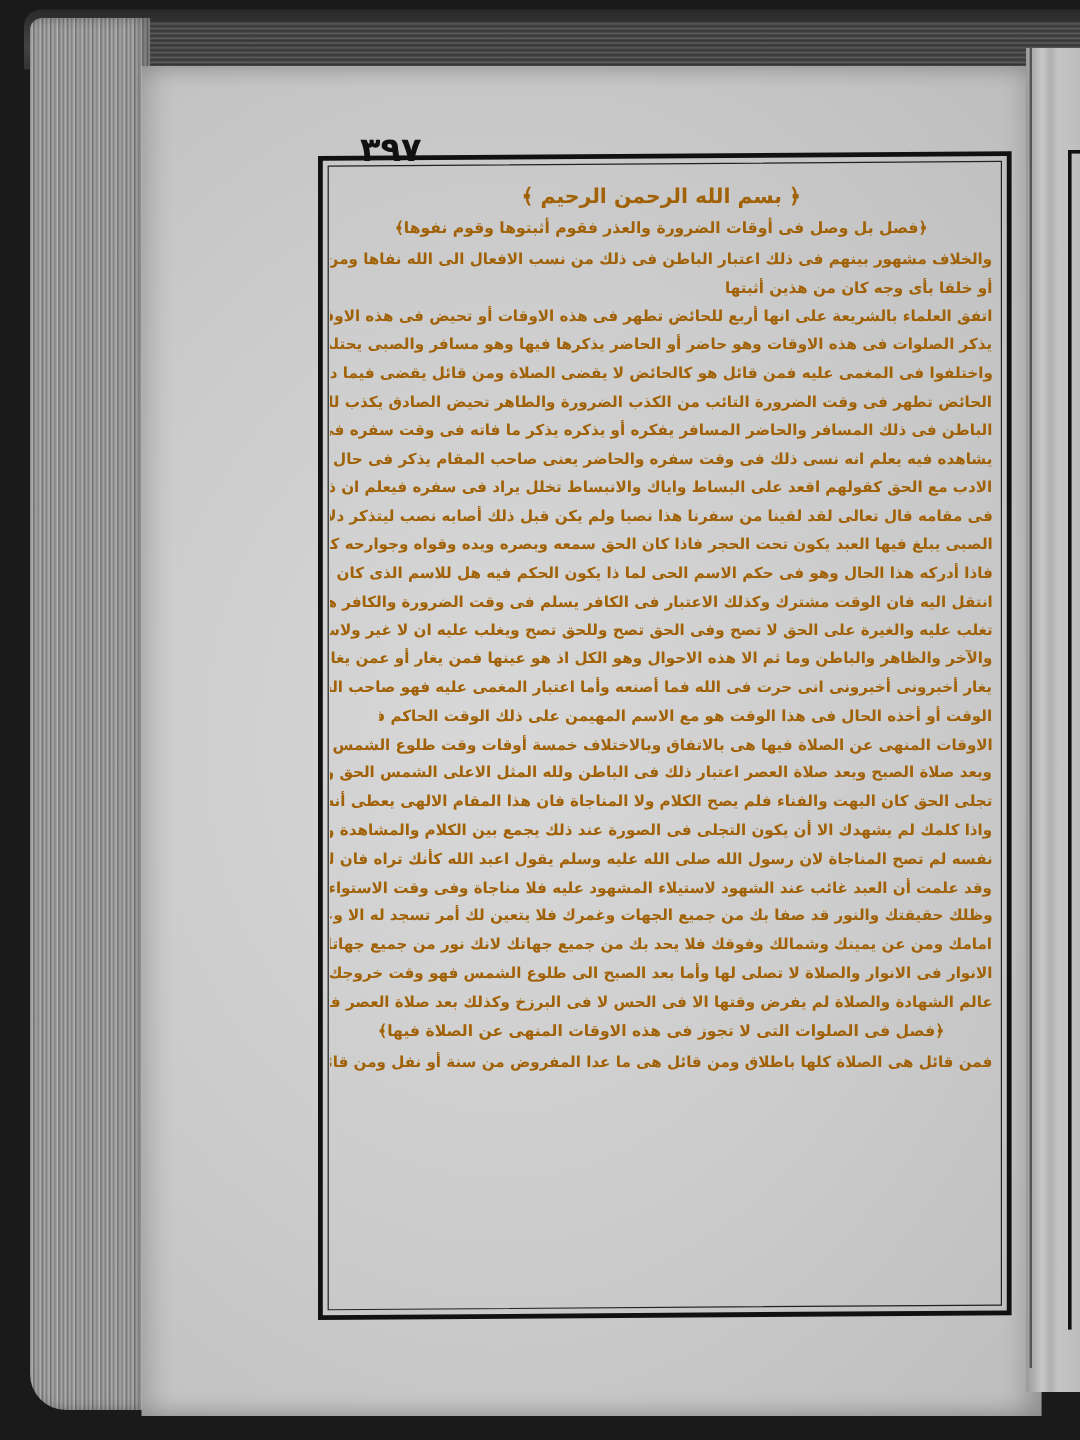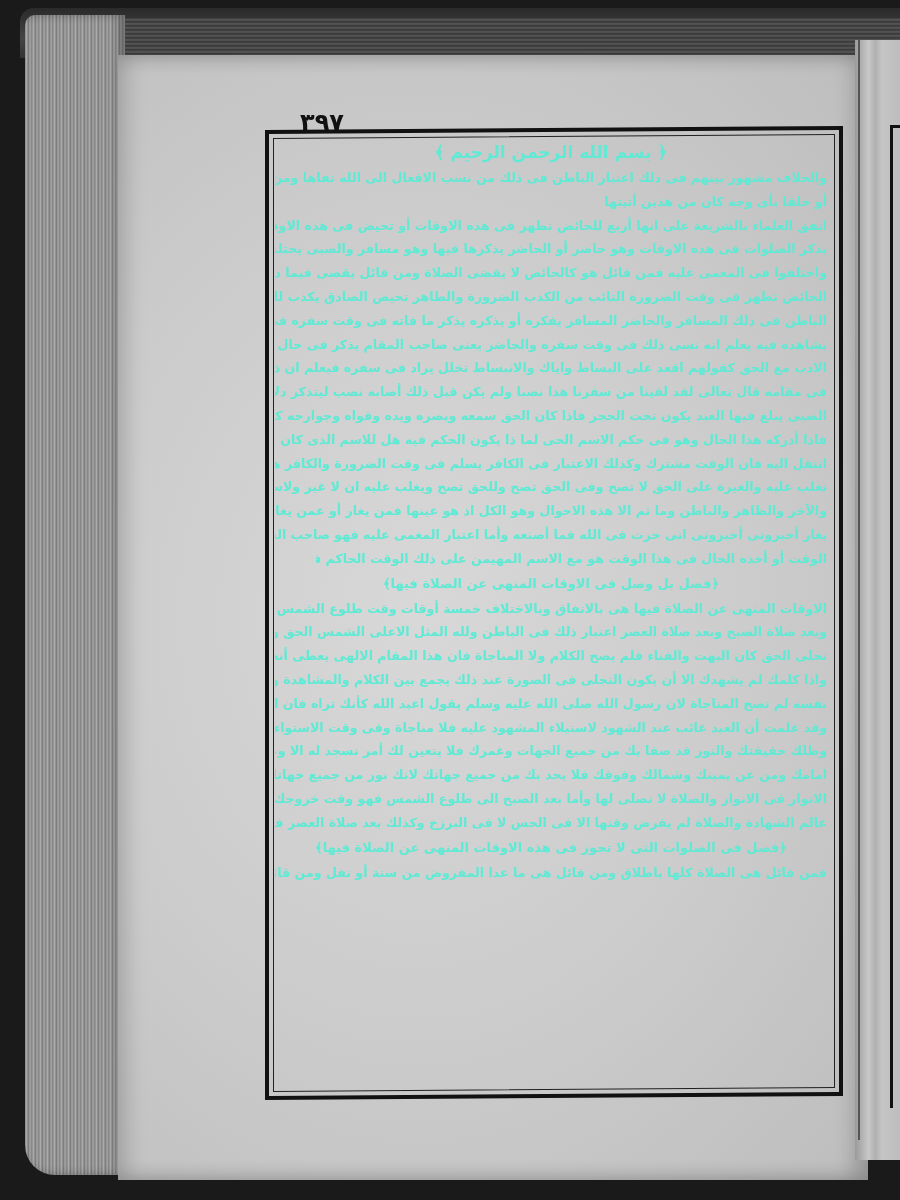--- a/index.html
+++ b/index.html
@@ -43,36 +43,36 @@
     position:absolute; left:858px; top:40px; width:2px; height:1100px; background:#555;
   }
   .next-frame {
     position:absolute; left:890px; top:125px; width:20px; height:980px;
     border-left:3px solid #111; border-top:3px solid #111;
   }
   
   .page-number {
     position:absolute; left:300px; top:108px;
     font-family:"DejaVu Sans", sans-serif; font-weight:bold;
-    font-size:24px; color:#111; letter-spacing:1px;text-align:right;
+    font-size:28px; color:#111; letter-spacing:1px;text-align:right;
   }
   
   .frame {
     position:absolute; left:265px; top:128px; width:570px; height:962px;
     border:4px solid #111;
     transform: skewY(-0.4deg);
   }
   .frame-inner {
     position:absolute; left:4px; top:4px; right:4px; bottom:4px;
     border:1.5px solid #222;
   }
   .content {
-    position:absolute; left:275px; top:138px; width:552px;
+    position:absolute; left:275px; top:150px; width:552px;
     direction:rtl;
-    color:#5eead4;
+    color:#a16207;
     font-family:"DejaVu Sans", sans-serif;
   }
   .basmala {
     text-align:center; font-size:17px; font-weight:bold; height:28px; line-height:28px;
   }
   .heading {
     text-align:center; font-size:13px; font-weight:bold; height:26px; line-height:26px;
   }
   .line {
     font-size:12.6px; line-height:23.8px; height:23.8px;
@@ -95,20 +95,21 @@
 <div class="page-number">٣٩٧</div>
 
 <div class="frame">
   <div class="frame-inner"></div>
 </div>
 
 <div class="content">
   <div class="basmala">﴿ بسم الله الرحمن الرحيم ﴾</div>
 
   <div>
+    <div class="heading">﴿فصل بل وصل فى أوقات الضرورة والعذر فقوم أثبتوها وقوم نفوها﴾</div>
     <div class="line">والخلاف مشهور بينهم فى ذلك اعتبار الباطن فى ذلك من نسب الافعال الى الله نفاها ومن أثبت الفعل للعبد كسبا</div>
     <div class="line last">أو خلقا بأى وجه كان من هذين أثبتها</div>
   </div>
 
   <div>
     <div class="line">اتفق العلماء بالشريعة على انها أربع للحائض تطهر فى هذه الاوقات أو تحيض فى هذه الاوقات وهى لم تصل والمسافر</div>
     <div class="line">يذكر الصلوات فى هذه الاوقات وهو حاضر أو الحاضر يذكرها فيها وهو مسافر والصبى يحتلم فيها والكافر يسلم</div>
     <div class="line">واختلفوا فى المغمى عليه فمن قائل هو كالحائض لا يقضى الصلاة ومن قائل يقضى فيما دون الخمس الاعتبار فى</div>
     <div class="line">الحائض تطهر فى وقت الضرورة التائب من الكذب الضرورة والطاهر تحيض الصادق يكذب للضرورة اعتبار</div>
     <div class="line">الباطن فى ذلك المسافر والحاضر المسافر يفكره أو يذكره يذكر ما فاته فى وقت سفره فى حصوله فى المقام لنقص</div>
@@ -118,21 +119,20 @@
     <div class="line">الصبى يبلغ فيها العبد يكون تحت الحجر فاذا كان الحق سمعه وبصره ويده وقواه وجوارحه كما ورد فقد خرج عن الحجر</div>
     <div class="line">فاذا أدركه هذا الحال وهو فى حكم الاسم الحى لما ذا يكون الحكم فيه هل للاسم الذى كان تحت حكمه أو للاسم الذى</div>
     <div class="line">انتقل اليه فان الوقت مشترك وكذلك الاعتبار فى الكافر يسلم فى وقت الضرورة والكافر هو صاحب الستر والغيرة</div>
     <div class="line">تغلب عليه والغيرة على الحق لا تصح وفى الحق تصح وللحق تصح ويغلب عليه ان لا غير ولاسيما ان عرف معنى هو الاول</div>
     <div class="line">والآخر والظاهر والباطن وما ثم الا هذه الاحوال وهو الكل اذ هو عينها فمن يغار أو عمن يغار أو على من يغار أو فيمن</div>
     <div class="line">يغار أخبرونى أخبرونى انى حرت فى الله فما أصنعه وأما اعتبار المغمى عليه فهو صاحب الحال ما حكمه اذا أفاق فى هذا</div>
     <div class="line last">الوقت أو أخذه الحال فى هذا الوقت هو مع الاسم المهيمن على ذلك الوقت الحاكم فيه</div>
   </div>
 
   <div>
-    <div class="heading">﴿فصل بل وصل فى الاوقات المنهى عن الصلاة فيها﴾</div>
     <div class="line">الاوقات المنهى عن الصلاة فيها هى بالاتفاق وبالاختلاف خمسة أوقات وقت طلوع الشمس ووقت غروبها ووقت الاستواء</div>
     <div class="line">وبعد صلاة الصبح وبعد صلاة العصر اعتبار ذلك فى الباطن ولله المثل الاعلى الشمس الحق والصلاة المناجاة فاذا</div>
     <div class="line">تجلى الحق كان البهت والفناء فلم يصح الكلام ولا المناجاة فان هذا المقام الالهى يعطى أنه تعالى اذا أشهدك لم يكلمك</div>
     <div class="line">واذا كلمك لم يشهدك الا أن يكون التجلى فى الصورة عند ذلك يجمع بين الكلام والمشاهدة واذا غاب المشاهد عن</div>
     <div class="line">نفسه لم تصح المناجاة لان رسول الله صلى الله عليه وسلم يقول اعبد الله كأنك تراه فان لم تكن تراه فانه يراك بلا شك</div>
     <div class="line">وقد علمت أن العبد غائب عند الشهود لاستيلاء المشهود عليه فلا مناجاة وفى وقت الاستواء يغيب عنك ظلك فيك</div>
     <div class="line">وظلك حقيقتك والنور قد صفا بك من جميع الجهات وغمرك فلا يتعين لك أمر تسجد له الا وعينه من خلفك كما هو من</div>
     <div class="line">امامك ومن عن يمينك وشمالك وفوقك فلا يحد بك من جميع جهاتك لانك نور من جميع جهاتك والصلاة نور فاندرجت</div>
     <div class="line">الانوار فى الانوار والصلاة لا تصلى لها وأما بعد الصبح الى طلوع الشمس فهو وقت خروجك من عالم البرزخ الى</div>
     <div class="line">عالم الشهادة والصلاة لم يفرض وقتها الا فى الحس لا فى البرزخ وكذلك بعد صلاة العصر فان السفل بضم الحبيب يغنى عن</div>

